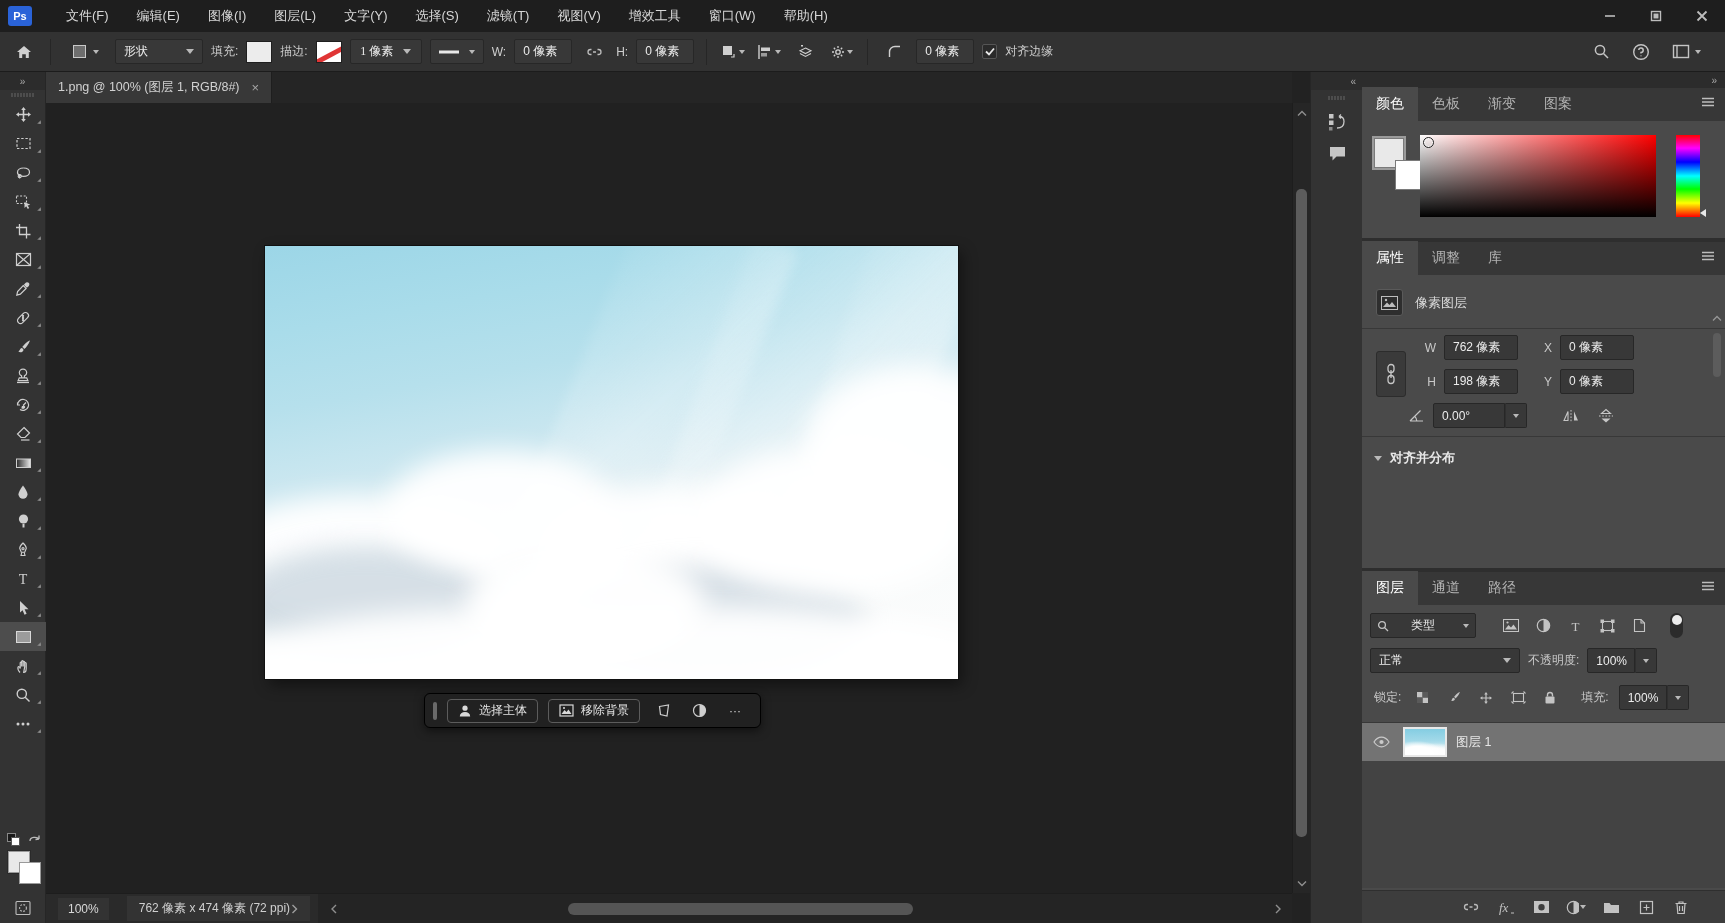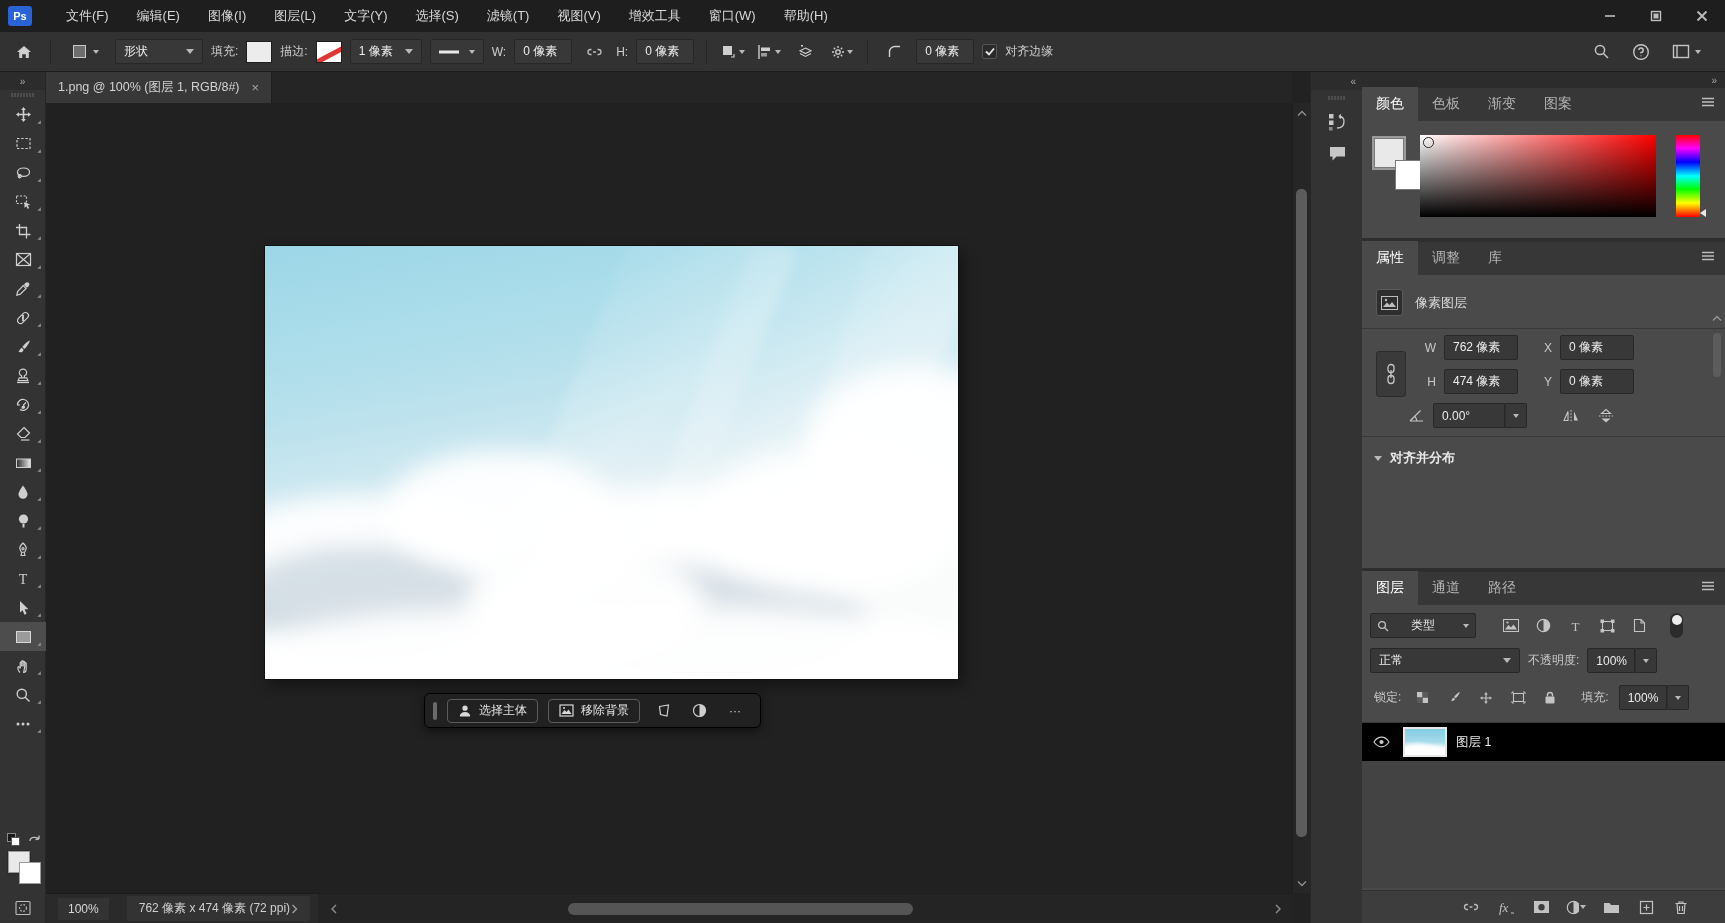--- a/index.html
+++ b/index.html
@@ -139,21 +139,21 @@
   .search-combo { width:106px; gap:22px; padding:0 6px; }
   .lp-filter-icons { display:flex; align-items:center; gap:10px; margin-left:18px; }
   .fbtn { width:22px; height:22px; display:flex; align-items:center; justify-content:center; }
   .toggle-pill { width:13px; height:25px; background:#2b2b2b; border-radius:7px; position:relative; margin-left:14px; }
   .toggle-pill .dot { position:absolute; left:1.5px; top:1.5px; width:10px; height:10px; border-radius:50%; background:#ececec; }
   .blend-row { display:flex; align-items:center; padding:4px 8px; gap:8px; }
   .blend-combo { width:150px; justify-content:space-between; }
   .lab { color:#c9c9c9; }
   .lock-row { display:flex; align-items:center; padding:8px 8px 6px 12px; gap:10px; }
   .layer-list { margin-top:6px; border-top:1px solid #383838; height:166px; background:#434343; }
-  .layer-row { display:flex; align-items:center; height:38px; background:#000000; gap:9px; padding-left:6px; }
+  .layer-row { display:flex; align-items:center; height:38px; background:#737373; gap:9px; padding-left:6px; }
   .eye-cell { width:26px; display:flex; justify-content:center; }
   .layer-thumb { width:44px; height:30px; border:2px solid #e8e8e8; background:
      radial-gradient(ellipse 26px 12px at 30% 92%, #fff 55%, rgba(255,255,255,0) 100%),
      radial-gradient(ellipse 30px 12px at 75% 100%, #fdfdfd 55%, rgba(255,255,255,0) 100%),
      linear-gradient(180deg,#84cde2 0%,#a2d9e9 45%,#d7ecf2 75%,#f4f9fa 100%); }
   .layer-name { color:#e6e6e6; font-size:12.5px; }
   .lp-bottom { position:absolute; left:0; bottom:0; width:363px; height:33px; background:#3d3d3d; border-top:1px solid #2f2f2f;
                display:flex; align-items:center; justify-content:flex-end; gap:15px; padding-right:34px; }
   .lpb { width:20px; height:20px; display:flex; align-items:center; justify-content:center; color:#c2c2c2; }
 
@@ -211,21 +211,21 @@
       <span class="chev chev-sm"></span>
   </div>
   <div class="field combo" style="width:88px; justify-content:space-between;">
     <span>形状</span>
       <span class="chev"></span>
   </div>
   <span class="ob-label">填充:</span>
   <div class="swatch"></div>
   <span class="ob-label">描边:</span>
   <div class="swatch none"></div>
-  <div class="field combo" style="width:72px; justify-content:space-between;">
+  <div class="field combo" style="width:72px; justify-content:center;font-family:Liberation Serif, serif;">
     <span>1 像素</span>
       <span class="chev"></span>
   </div>
   <div class="field combo" style="width:54px; justify-content:space-between;">
     <svg width="26" height="4">
         <line x1="0" y1="2" x2="26" y2="2" stroke="#e8e8e8" stroke-width="3"></line>
       </svg>
       <span class="chev chev-sm"></span>
   </div>
   <span class="ob-label">W:</span>
@@ -664,21 +664,21 @@
               <span>762 像素</span>
             </div>
           <span class="tr-label tr-x">X</span>
           <div class="field tr-field">
               <span>0 像素</span>
             </div>
         </div>
         <div class="tr-row">
           <span class="tr-label">H</span>
           <div class="field tr-field">
-              <span>474 像素</span>
+              <span>198 像素</span>
             </div>
           <span class="tr-label tr-x">Y</span>
           <div class="field tr-field">
               <span>0 像素</span>
             </div>
         </div>
         <div class="ang-row">
           <svg width="17" height="15">
               <path d="M2 13 H15 M2 13 L12.5 2.5 M8.8 13 A7 7 0 0 0 6.8 8.3" fill="none" stroke="#c6c6c6" stroke-width="1.2"></path>
             </svg>

